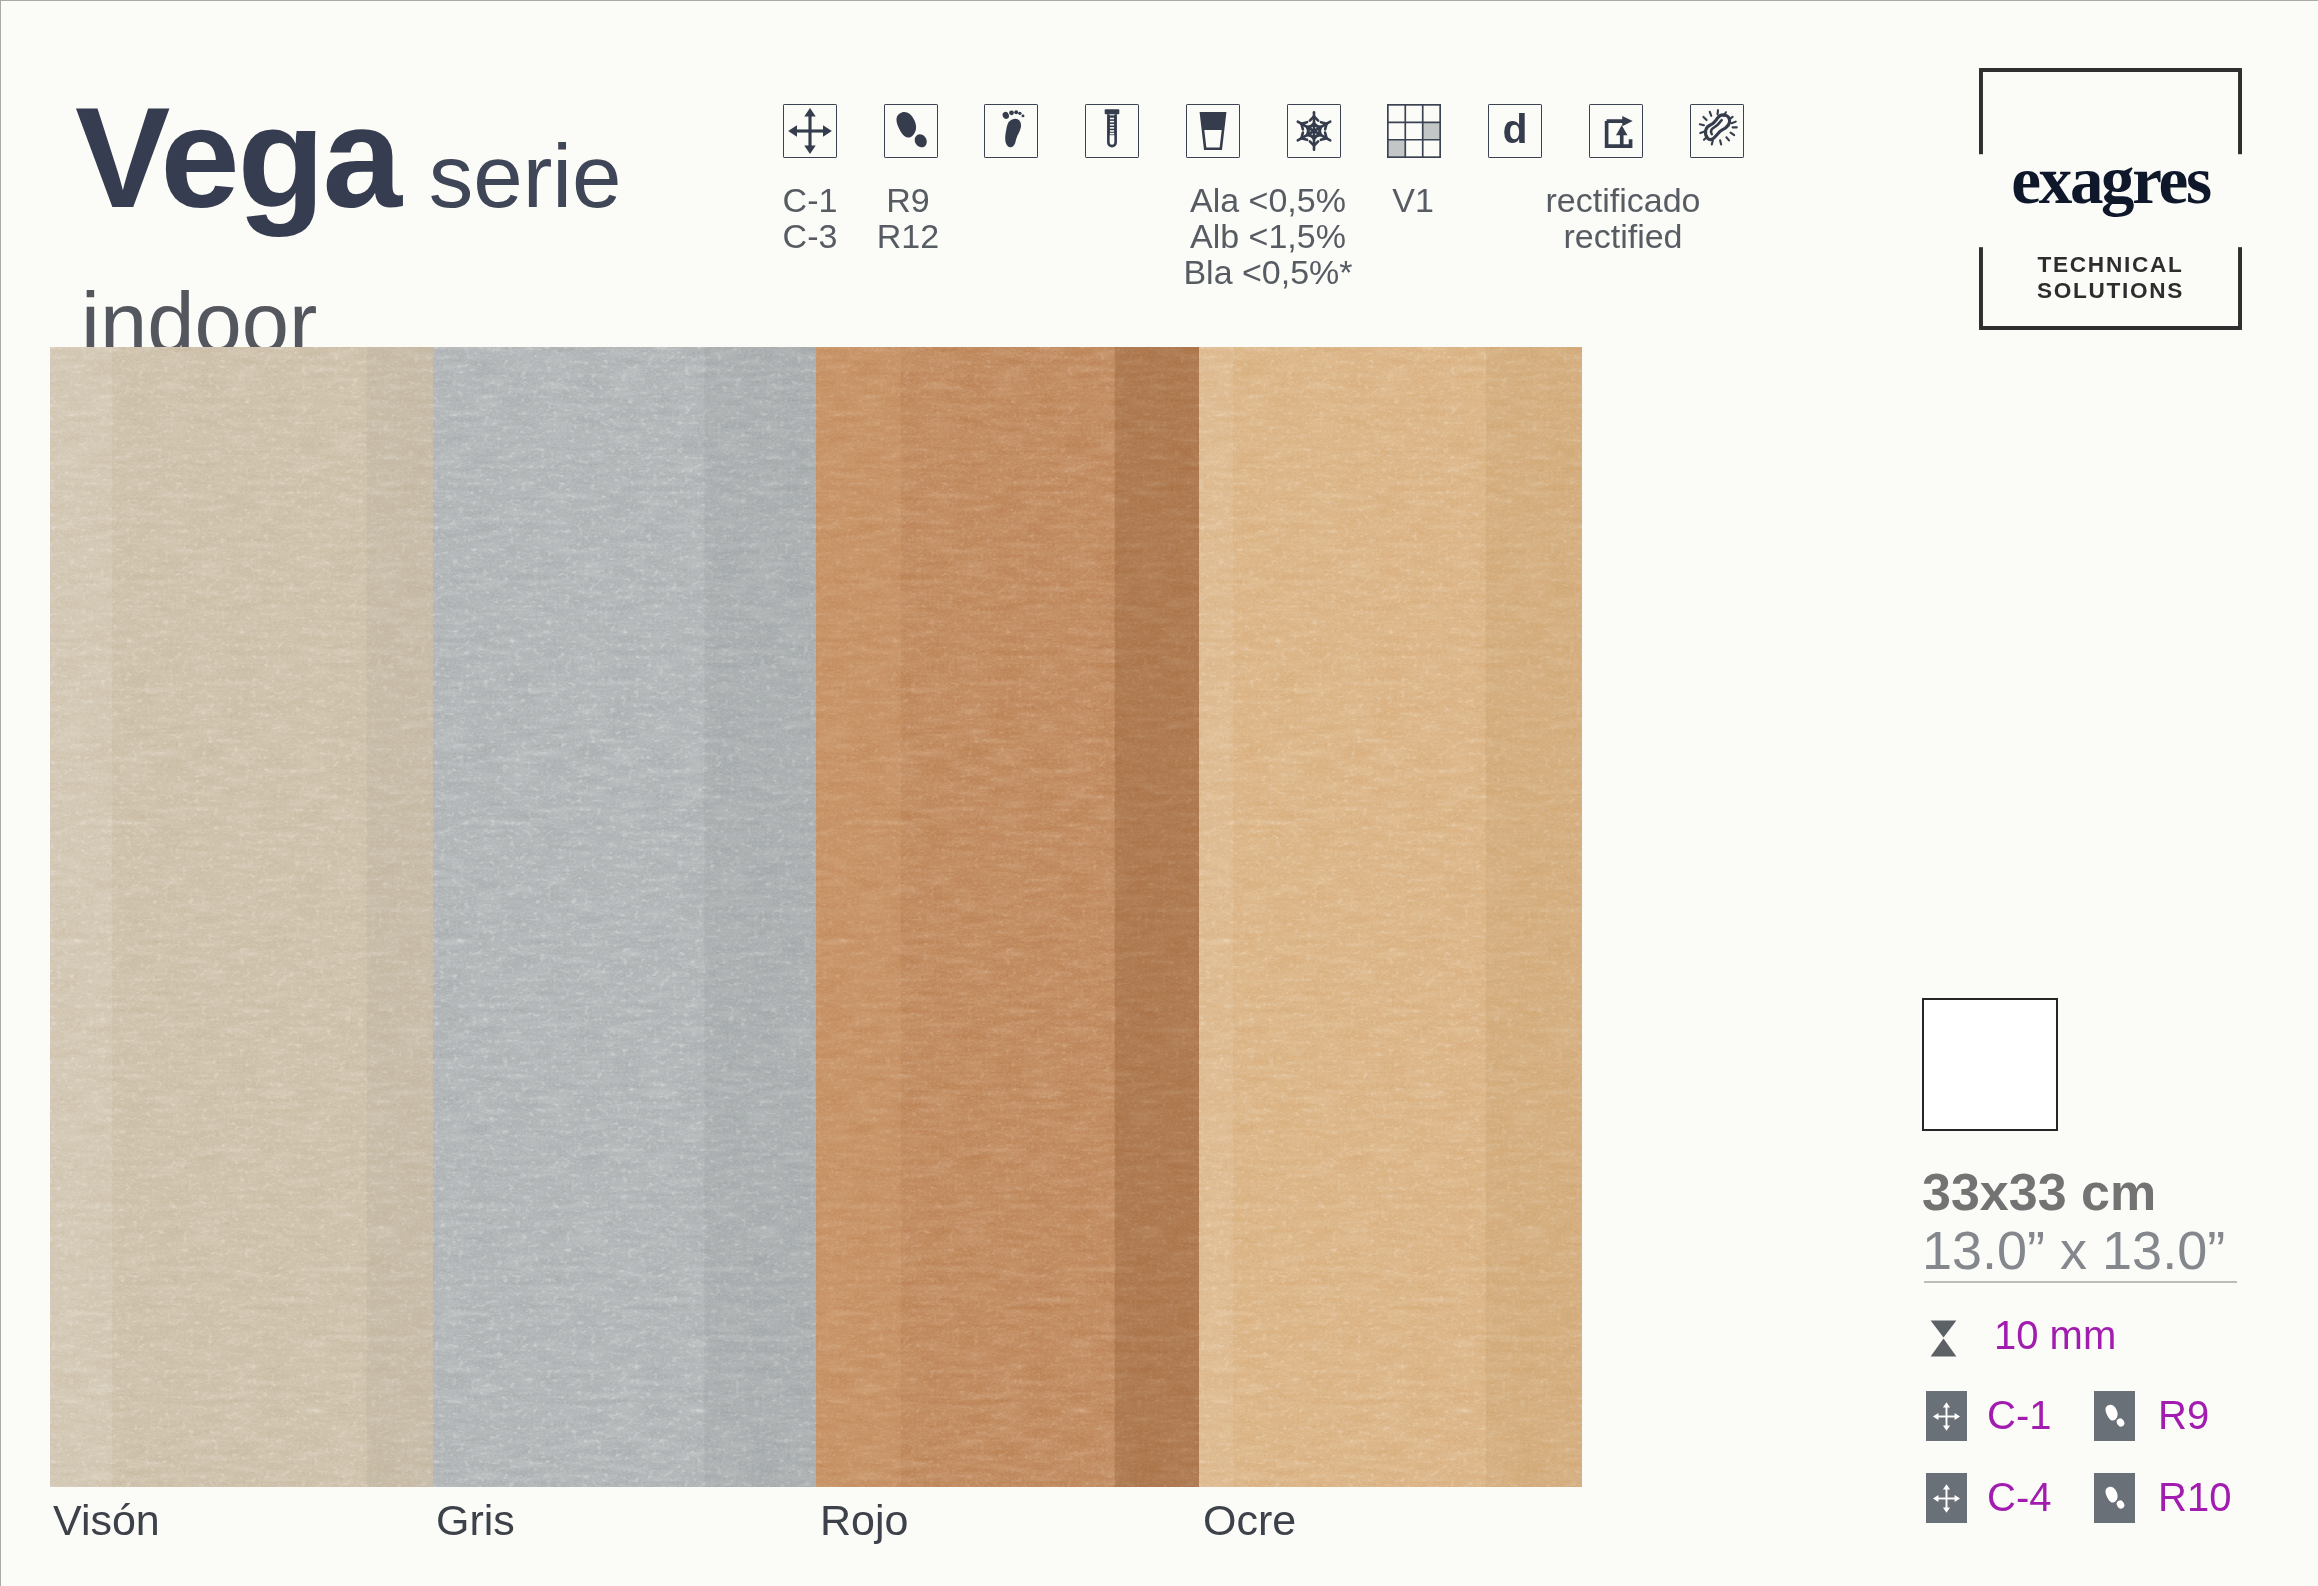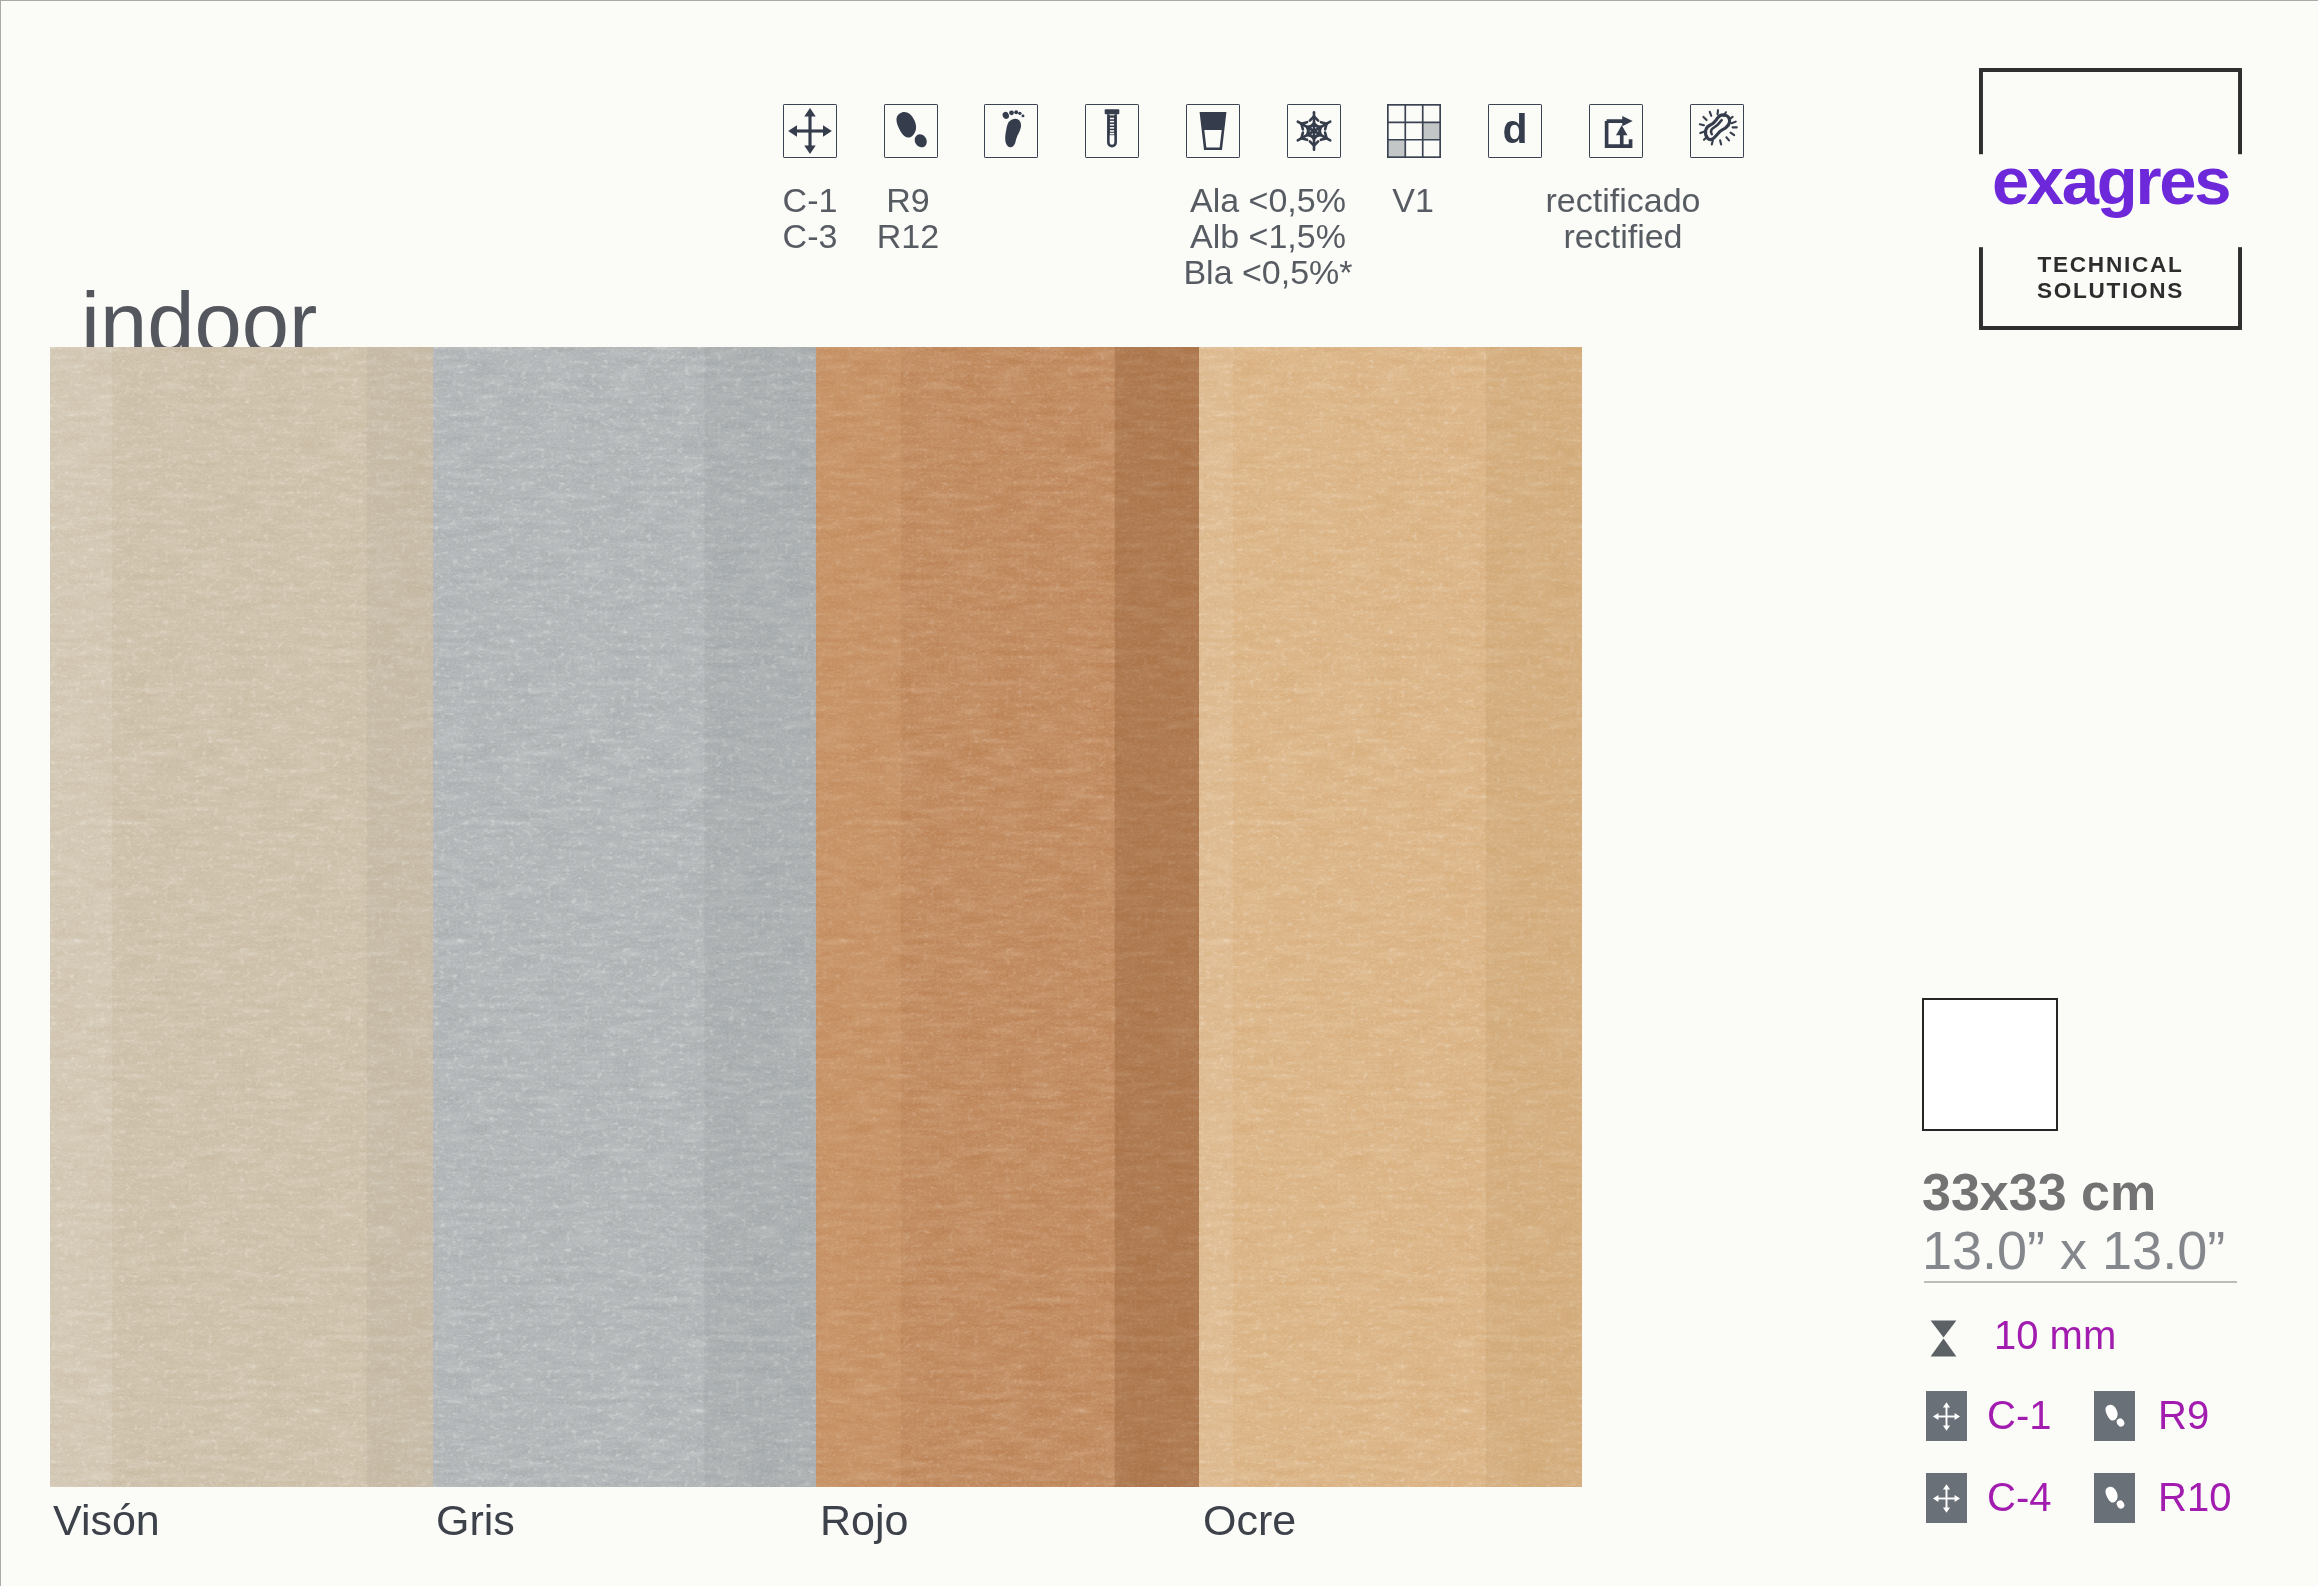--- a/index.html
+++ b/index.html
@@ -19,21 +19,21 @@
   
   .cert-box{width:54px;height:54px;border:1.7px solid #3b4251;border-radius:1.1px;box-sizing:border-box;background:transparent;display:flex;align-items:center;justify-content:center;}
   .cert-box svg{display:block;}
   .glyph{color:#353c4b;}
   .icon-d{font-size:41px;font-weight:700;color:#353c4b;line-height:1;transform:translateY(-2.3px);}
 
   .stack{font-size:34px;line-height:36px;color:#575c62;text-align:center;width:226px;white-space:nowrap;}
   .stack.left{text-align:center;}
 
   
-  .brand-name{font-family:Liberation Sans, sans-serif;font-weight:700;font-size:67px;letter-spacing:-2.3px;color:#6d28d9;}
+  .brand-name{font-family:Liberation Serif, serif;font-weight:700;font-size:67px;letter-spacing:-2.3px;color:#0f172a;}
   .brand-tagline{font-weight:700;font-size:22.6px;letter-spacing:1.7px;color:#2d2d2d;margin-top:32px;}
 
   
   .swatch-row{left:49px;top:346px;width:1532px;height:1140px;display:flex;}
   .swatch{position:relative;flex:1 1 0;height:100%;}
   .swatch svg{position:absolute;inset:0;width:100%;height:100%;}
   .swatch-label{font-size:43px;color:#3d424a;line-height:1;}
 
   
   .tile-square{left:1921px;top:997px;width:136px;height:133px;border:2.8px solid #262626;background:#ffffff;box-sizing:border-box;}
@@ -76,20 +76,24 @@
     </filter>
     <filter id="fleckD" x="0%" y="0%" width="100%" height="100%">
       <feTurbulence type="fractalNoise" baseFrequency="0.11 0.15" numOctaves="2" seed="9" stitchTiles="stitch"></feTurbulence>
       <feColorMatrix type="matrix" values="0 0 0 0 0.25  0 0 0 0 0.2  0 0 0 0 0.15  0 1.5 0 0 -0.95"></feColorMatrix>
     </filter>
   </defs>
 </svg>
 
 <div class="page">
 
+  <div class="abs title-row">
+    <span class="series-name">Vega</span>
+    <span class="series-suffix">serie</span>
+  </div>
   <div class="abs category">indoor</div>
   <div class="abs finishes">
     <span class="es">acabados.</span><span class="en">finishes</span>
   </div>
 
   <div class="abs cert-box" style="left:782px;top:103px">
     <svg viewBox="0 0 96 96" width="50" height="50" class="glyph">
         <use href="#sym-expand"></use>
       </svg>
   </div>

